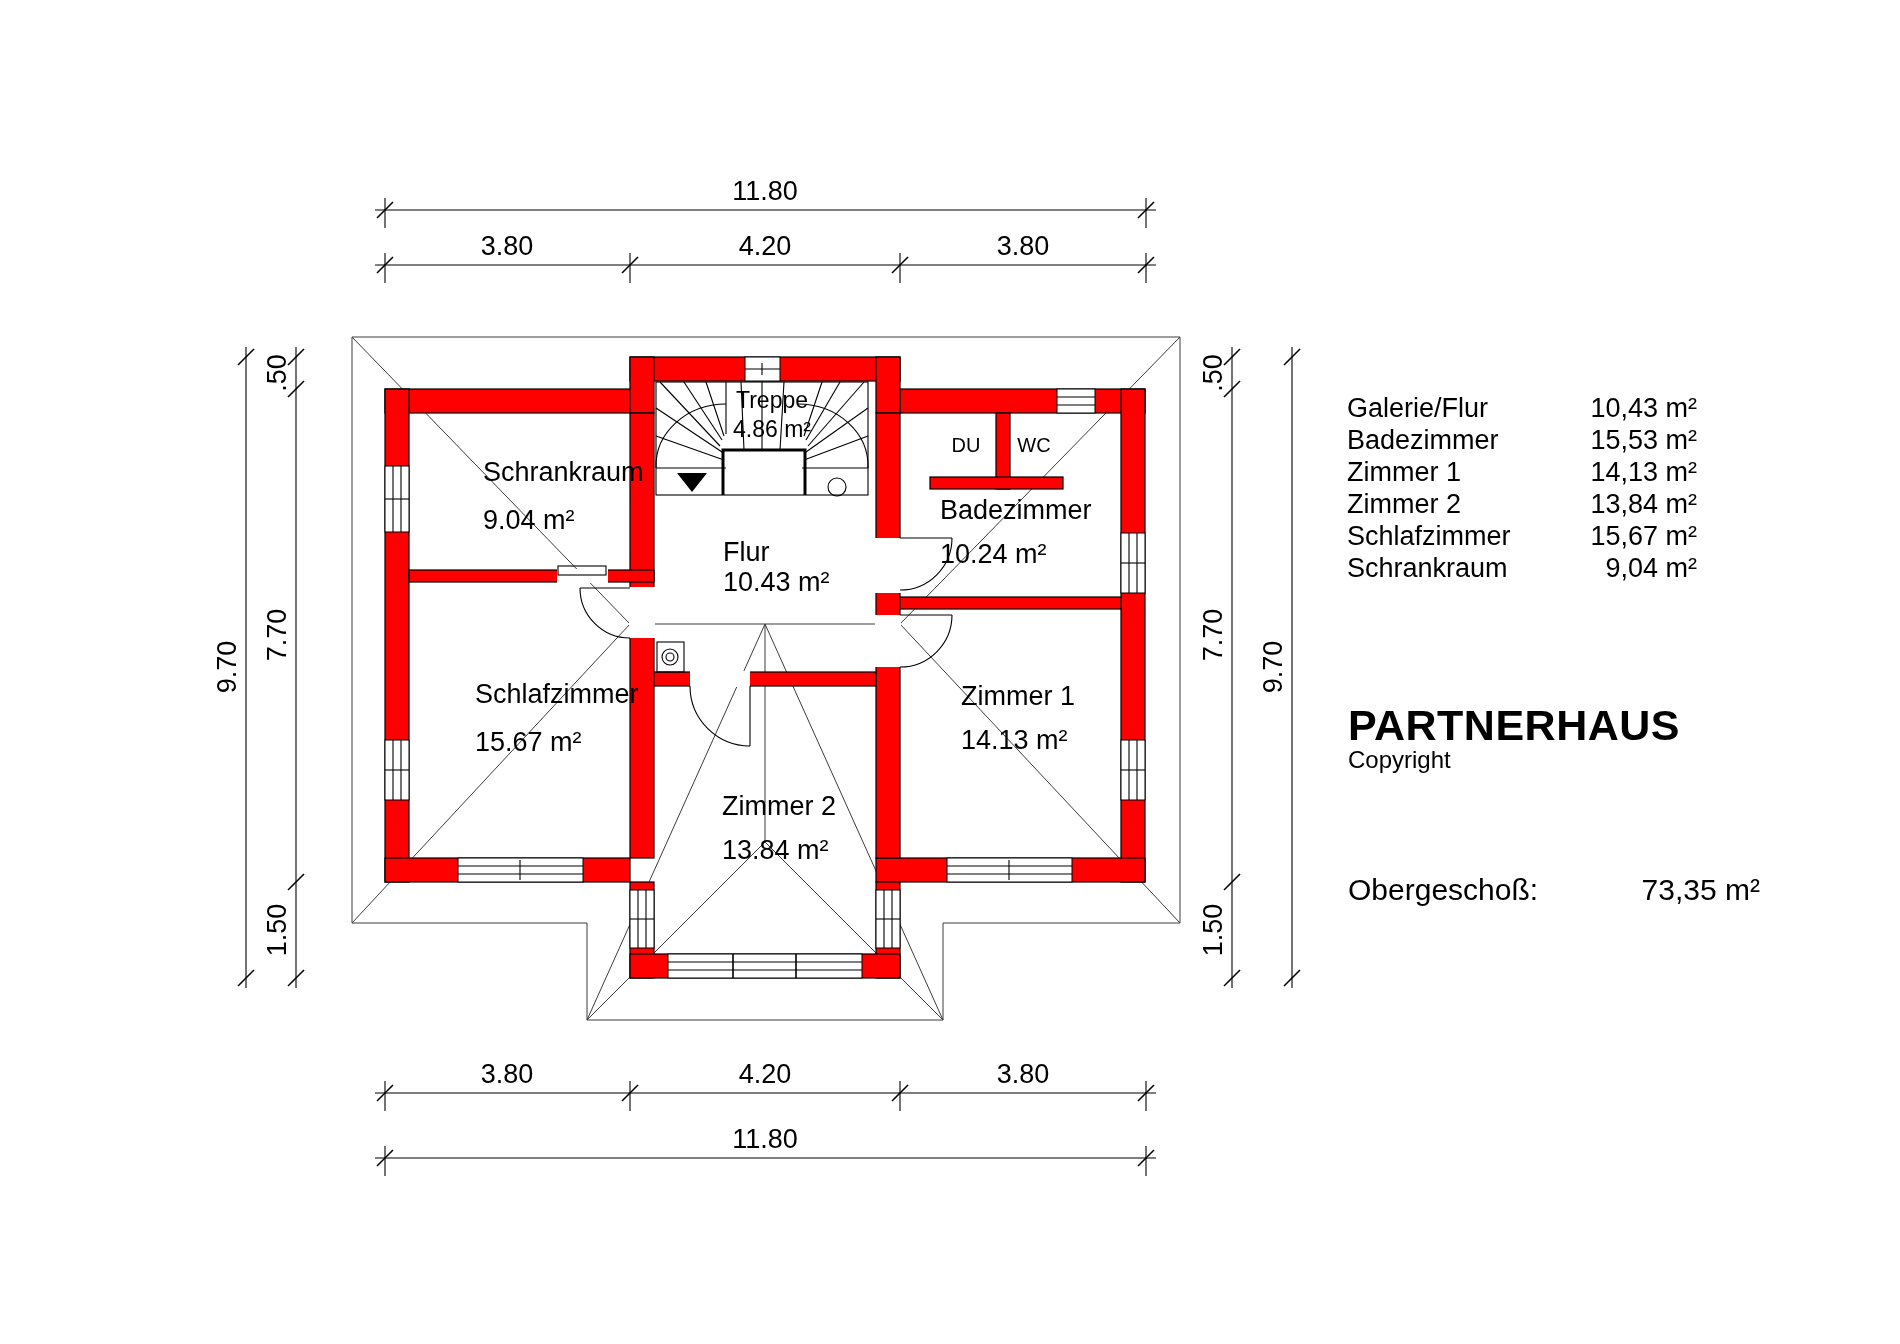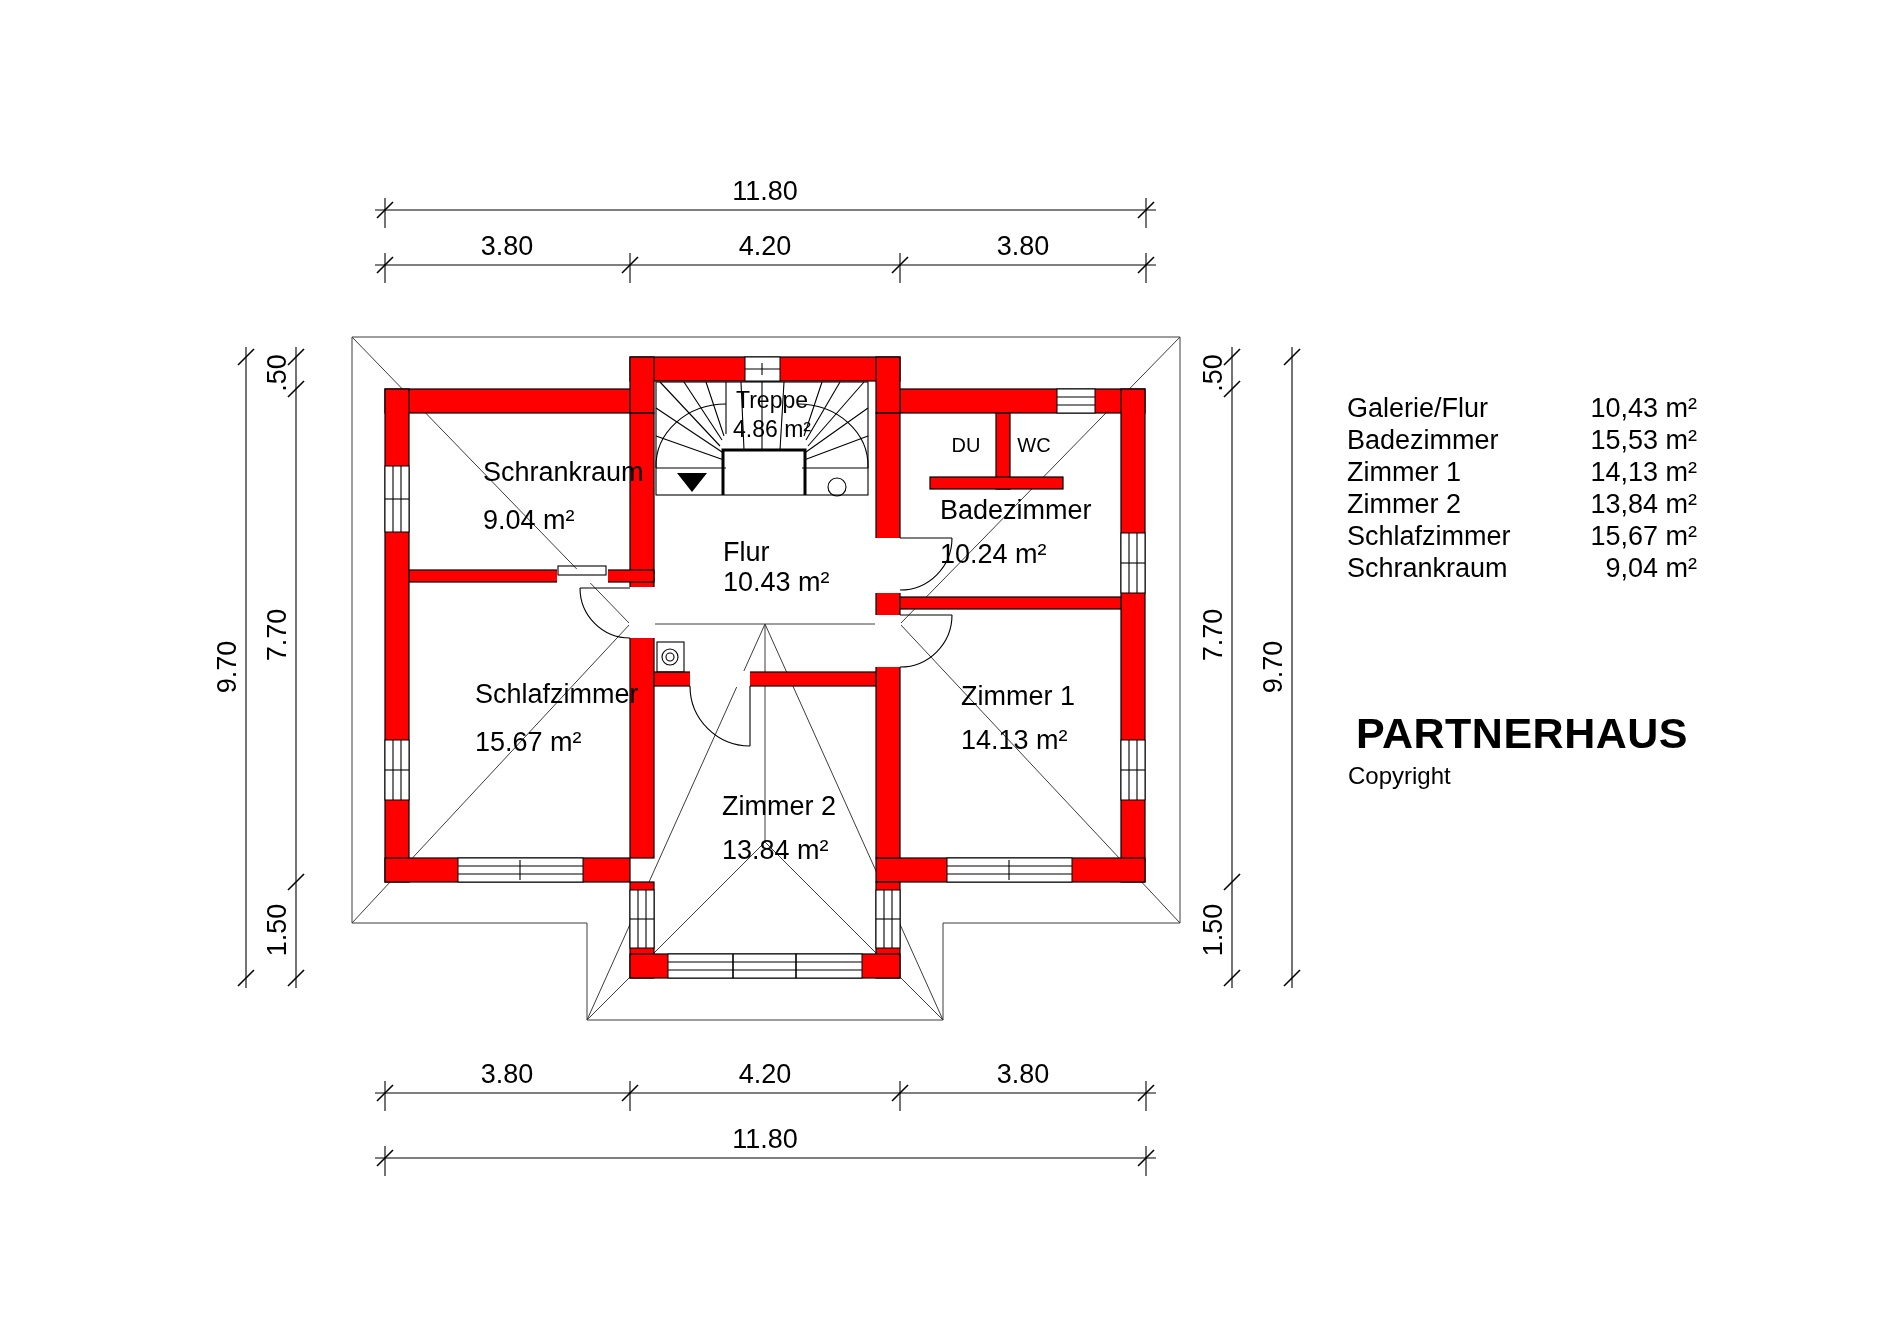--- a/index.html
+++ b/index.html
@@ -19,21 +19,21 @@
   .roof{fill:none;stroke:#3c3c3c;stroke-width:1;}
   .dim{fill:none;stroke:#000;stroke-width:1.1;}
   .tick{stroke:#000;stroke-width:1.6;}
   .rmtxt{font-size:27px;}
   .sttxt{font-size:23px;}
   .bathtxt{font-size:20px;text-anchor:middle;}
   .dimtxt{font-size:27px;text-anchor:middle;}
   .panel-list{position:absolute;left:1347px;top:392px;width:350px;}
   .panel-row{display:flex;justify-content:space-between;font-size:27px;font-weight:normal;line-height:32px;white-space:nowrap;}
   .brand{position:absolute;left:1348px;top:704px;}
-  .brand h1{margin:8px;font-size:43px;font-weight:bold;line-height:1.0;letter-spacing:0.5px;}
+  .brand h1{margin:0;font-size:43px;font-weight:bold;line-height:1.0;letter-spacing:0.5px;}
   .brand .copy{font-size:24px;line-height:1.1;}
   .totals{position:absolute;left:1348px;top:872px;width:412px;}
   .totals .panel-row{font-size:30px;line-height:36px;}
 </style>
 </head>
 <body>
 
 
 
 <svg width="1900" height="1344" viewBox="0 0 1900 1344" xmlns="http://www.w3.org/2000/svg">
@@ -324,16 +324,20 @@
       <span>9,04 m²</span>
     </div>
 </div>
 
 <div class="brand">
   <h1>PARTNERHAUS</h1>
   <div class="copy">Copyright</div>
 </div>
 
 <div class="totals">
+  <div class="panel-row">
+      <span>Obergeschoß:</span>
+      <span>73,35 m²</span>
+    </div>
 </div>
 
 
 
 
 </body></html>

